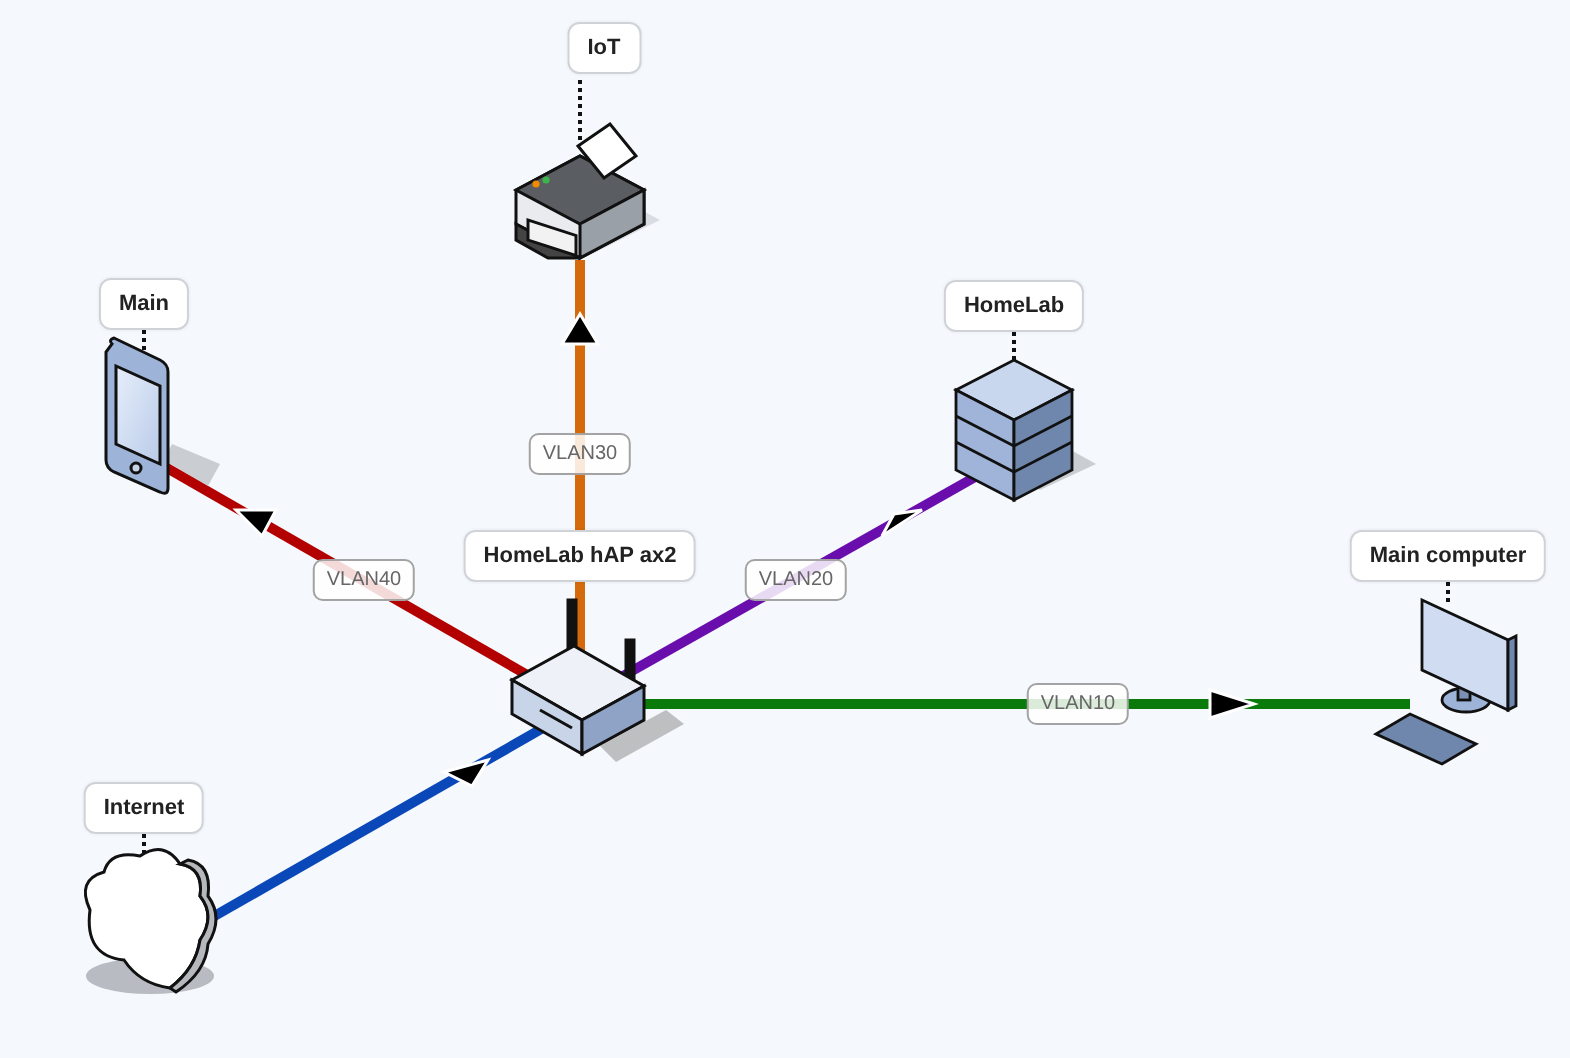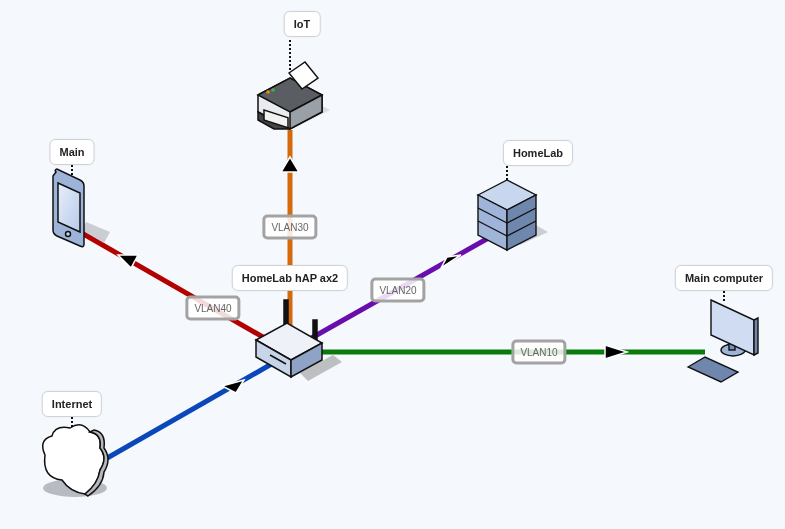--- a/index.html
+++ b/index.html
@@ -1,19 +1,19 @@
 <!DOCTYPE html>
 <html><head>
 <meta charset="utf-8">
 <style>
   html, body { margin:0; padding:0; }
   body { width:785px; height:529px; background:#f5f8fc; position:relative; overflow:hidden; font-family:"Liberation Sans", sans-serif; }
   svg.canvas { position:absolute; left:0; top:0; }
   .node-label { position:absolute; background:#fff; border:1px solid #cfd3d8; border-radius:6px; font-weight:bold; font-size:11px; color:#222; padding:6px 9px; white-space:nowrap; box-shadow:0 0 0 1px rgba(0,0,0,0.02); transform:translate(-50%,-50%); }
-  .vlan-label { position:absolute; background:rgba(255,255,255,0.85); border:3px solid #a3a3a3; border-radius:5px; font-size:10px; color:#666; padding:4px 6px; white-space:nowrap; transform:translate(-50%,-50%); }
+  .vlan-label { position:absolute; background:rgba(255,255,255,0.85); border:1px solid #a3a3a3; border-radius:5px; font-size:10px; color:#666; padding:4px 6px; white-space:nowrap; transform:translate(-50%,-50%); }
 </style>
 </head>
 <body>
 
 <svg class="canvas" width="785" height="529" viewBox="0 0 785 529">
   <defs>
     <linearGradient id="scr" x1="0" y1="0" x2="1" y2="1">
       <stop offset="0" stop-color="#e6eefb"></stop>
         <stop offset="1" stop-color="#b9cbe8"></stop>
     </linearGradient>
@@ -94,21 +94,21 @@
     <rect x="313" y="320" width="4" height="24" fill="#111"></rect>
     <path d="M256,340 L287,323 L322,343 L291,360 Z" fill="#eef2f8"></path>
     <path d="M256,340 L291,360 L291,377 L256,357 Z" fill="#c8d4e8"></path>
     <path d="M291,360 L322,343 L322,360 L291,377 Z" fill="#8ea3c6"></path>
     <line x1="270" y1="355" x2="286" y2="364"></line>
   </g>
 </svg>
 
 <div class="node-label" style="left:290px;top:24px;margin-left:12px;">IoT</div>
 <div class="node-label" style="left:72px;top:152px;">Main</div>
-<div class="node-label" style="left:507px;top:153px;margin-left:31px;">HomeLab</div>
+<div class="node-label" style="left:507px;top:153px;">HomeLab</div>
 <div class="node-label" style="left:724px;top:278px;">Main computer</div>
 <div class="node-label" style="left:72px;top:404px;text-align:center;">Internet</div>
 <div class="node-label" style="left:290px;top:278px;">HomeLab hAP ax2</div>
 
 <div class="vlan-label" style="left:290px;top:227px;">VLAN30</div>
-<div class="vlan-label" style="left:182px;top:308px;margin-left:31px;">VLAN40</div>
+<div class="vlan-label" style="left:182px;top:290px;">VLAN40</div>
 <div class="vlan-label" style="left:398px;top:290px;">VLAN20</div>
 <div class="vlan-label" style="left:507px;top:352px;margin-left:32px;">VLAN10</div>
 
 </body></html>

